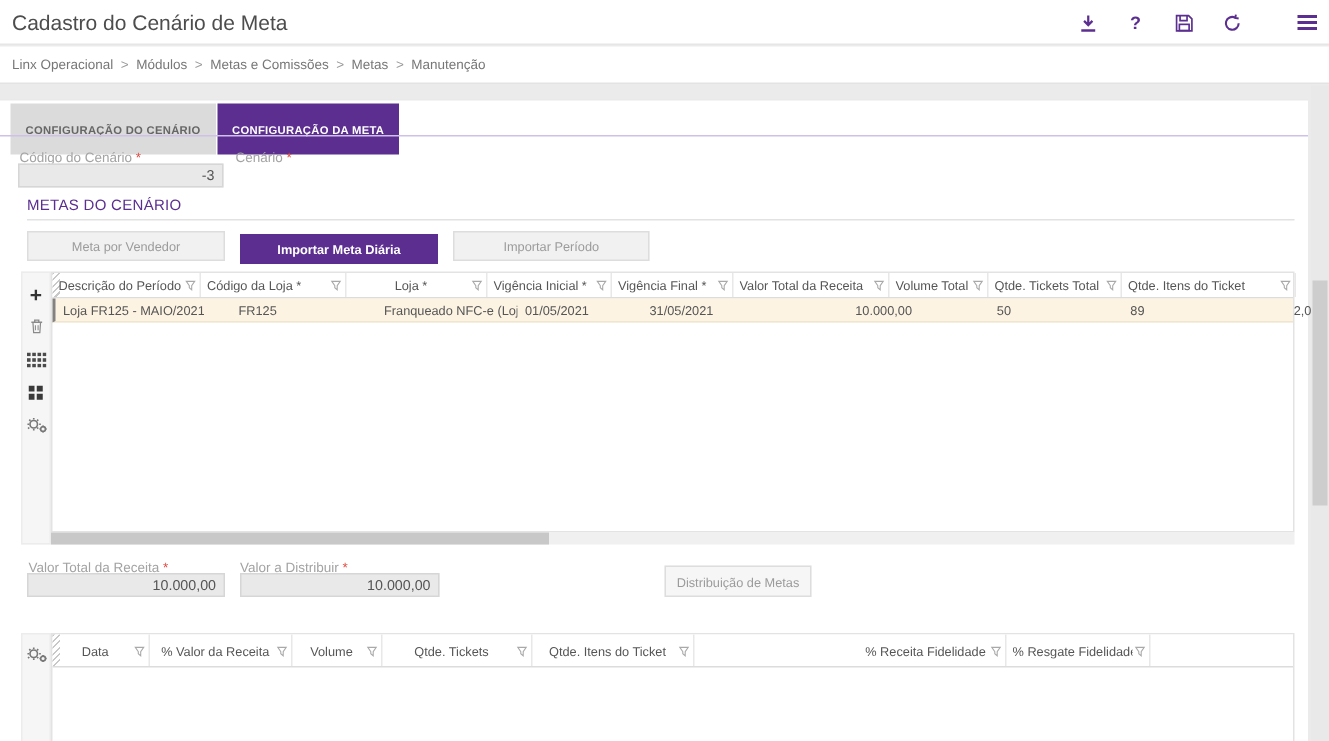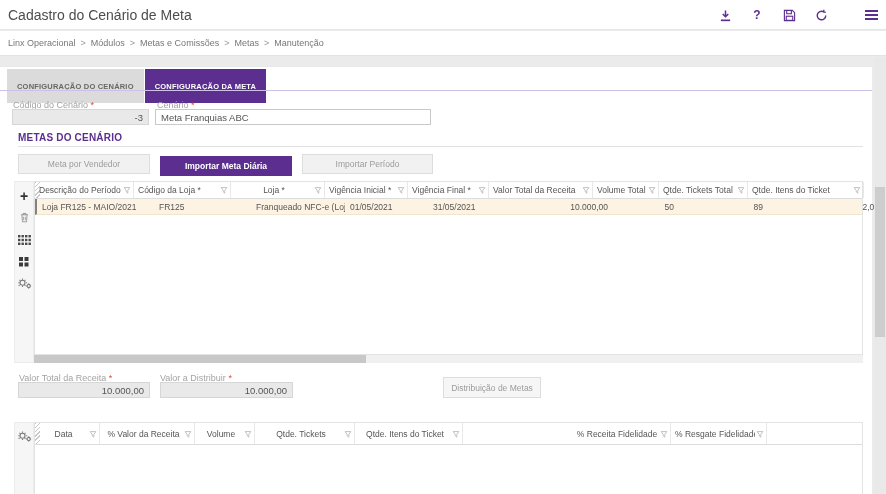--- a/index.html
+++ b/index.html
@@ -36,21 +36,21 @@
 
   
   .fld-label{position:absolute;font-size:9px;color:#a3a3a3;white-space:nowrap}
   .req{color:#e0483e}
   .txt{position:absolute;height:16px;border:1px solid #c9c9c9;font-size:9.5px;color:#555;padding:0 5px;font-family:"Liberation Sans",sans-serif;background:#fff;outline:none}
   .txt.dis{background:#e9e9e9;border-color:#d6d6d6;text-align:right}
   .lab-codigo{top:33px;left:13px}.in-codigo{top:42px;left:12px;width:137px}
   .lab-cenario{top:33px;left:157px}.in-cenario{top:42px;left:155px;width:276px}
 
   
-  .section-title{position:absolute;top:65px;left:18px;font-size:10px;font-weight:bold;color:var(--primary);letter-spacing:.2px}
+  .section-title{position:absolute;top:65px;left:18px;font-size:10px;font-weight:normal;color:var(--primary);letter-spacing:.2px}
   .section-line{position:absolute;top:79px;left:18px;width:845px;height:1px;background:#e2e2e2}
 
   
   .btn{position:absolute;height:20px;display:flex;align-items:center;justify-content:center;font-size:8.5px;border:1px solid #ddd;background:#f1f1f1;color:#9b9b9b;cursor:pointer;font-family:"Liberation Sans",sans-serif}
   .btn.primary{background:var(--primary);border-color:var(--primary);color:#fff;font-weight:bold}
   .ab0{top:87px;left:18px;width:132px}
   .ab1{top:89px;left:160px;width:132px}
   .ab2{top:87px;left:302px;width:131px}
 
   
@@ -131,21 +131,20 @@
   <div class="tab-bar">
       <div class="tab">CONFIGURAÇÃO DO CENÁRIO</div>
       <div class="tab active">CONFIGURAÇÃO DA META</div>
     </div>
   <div class="tab-underline"></div>
 
   <span class="fld-label lab-codigo"><span>Código do Cenário</span> <span class="req">*</span></span>
   <input class="txt dis in-codigo" readonly="" value="-3" style="">
 
   <span class="fld-label lab-cenario"><span>Cenário</span> <span class="req">*</span></span>
-  <input class="txt in-cenario" value="Meta Franquias ABC" style="">
 
   <div class="section-title">METAS DO CENÁRIO</div>
   <div class="section-line"></div>
 
   <div>
       <button class="btn ab0">Meta por Vendedor</button>
       <button class="btn ab1 primary">Importar Meta Diária</button>
       <button class="btn ab2">Importar Período</button>
     </div>
 

